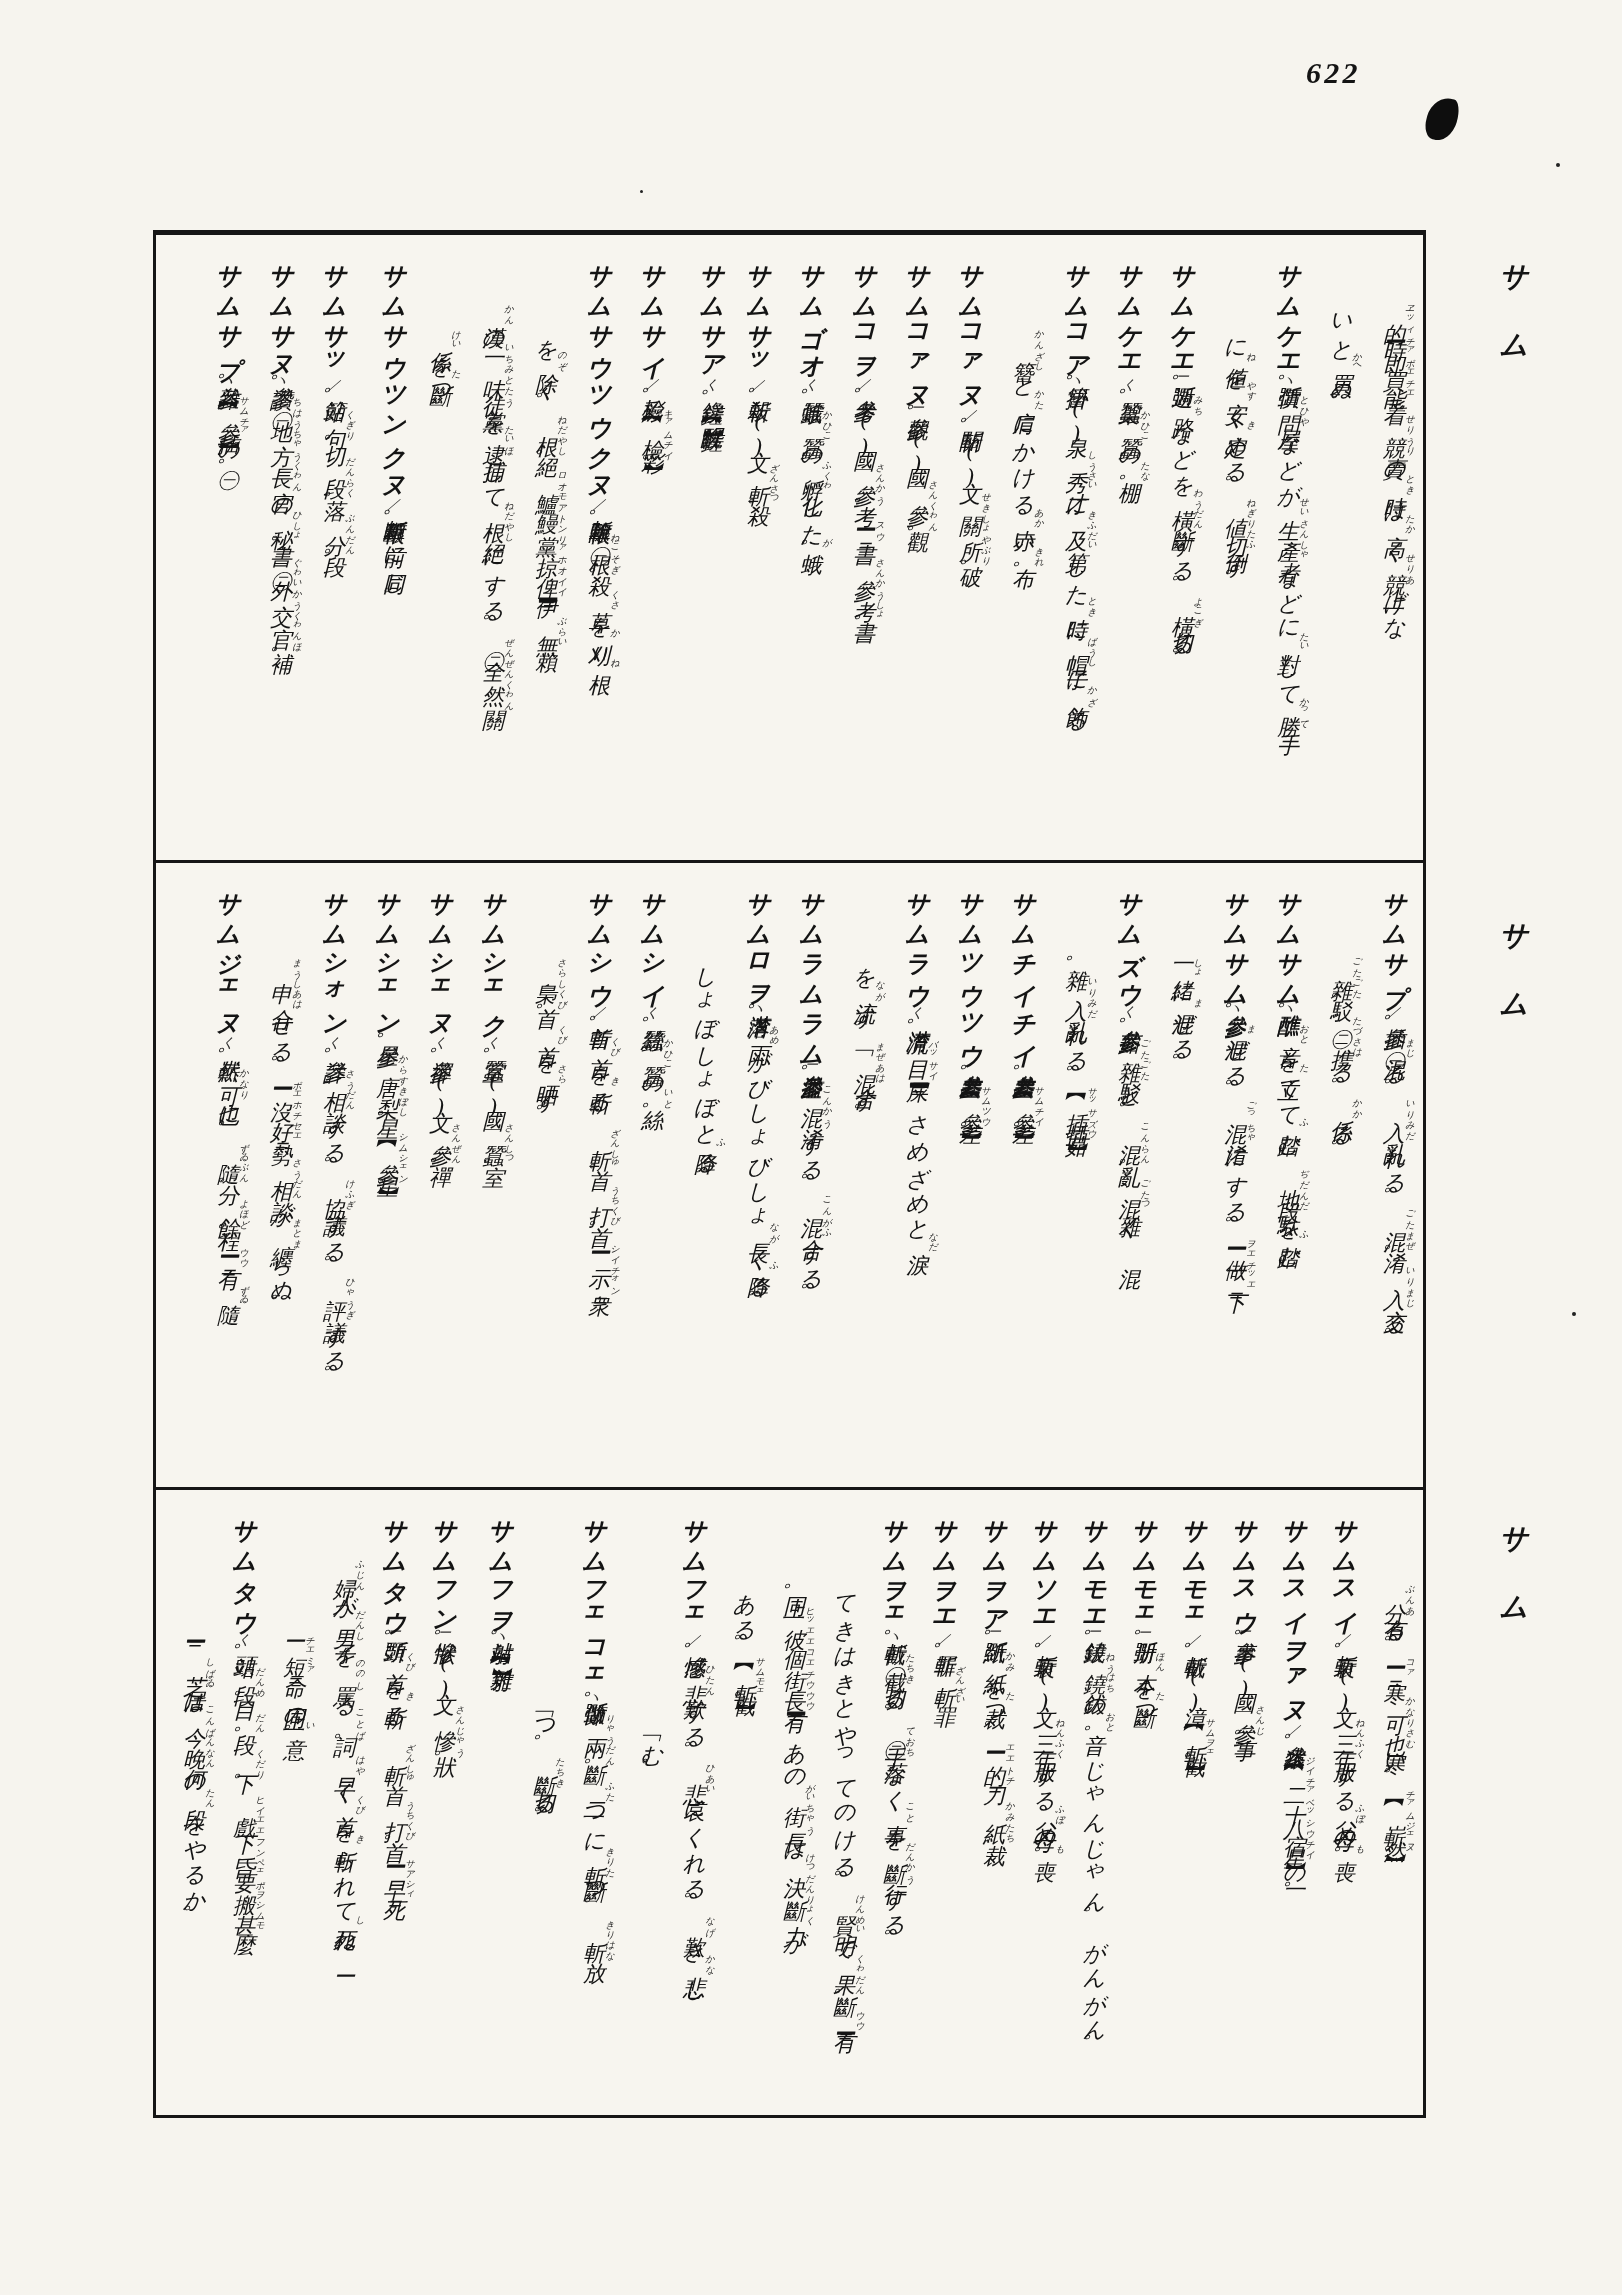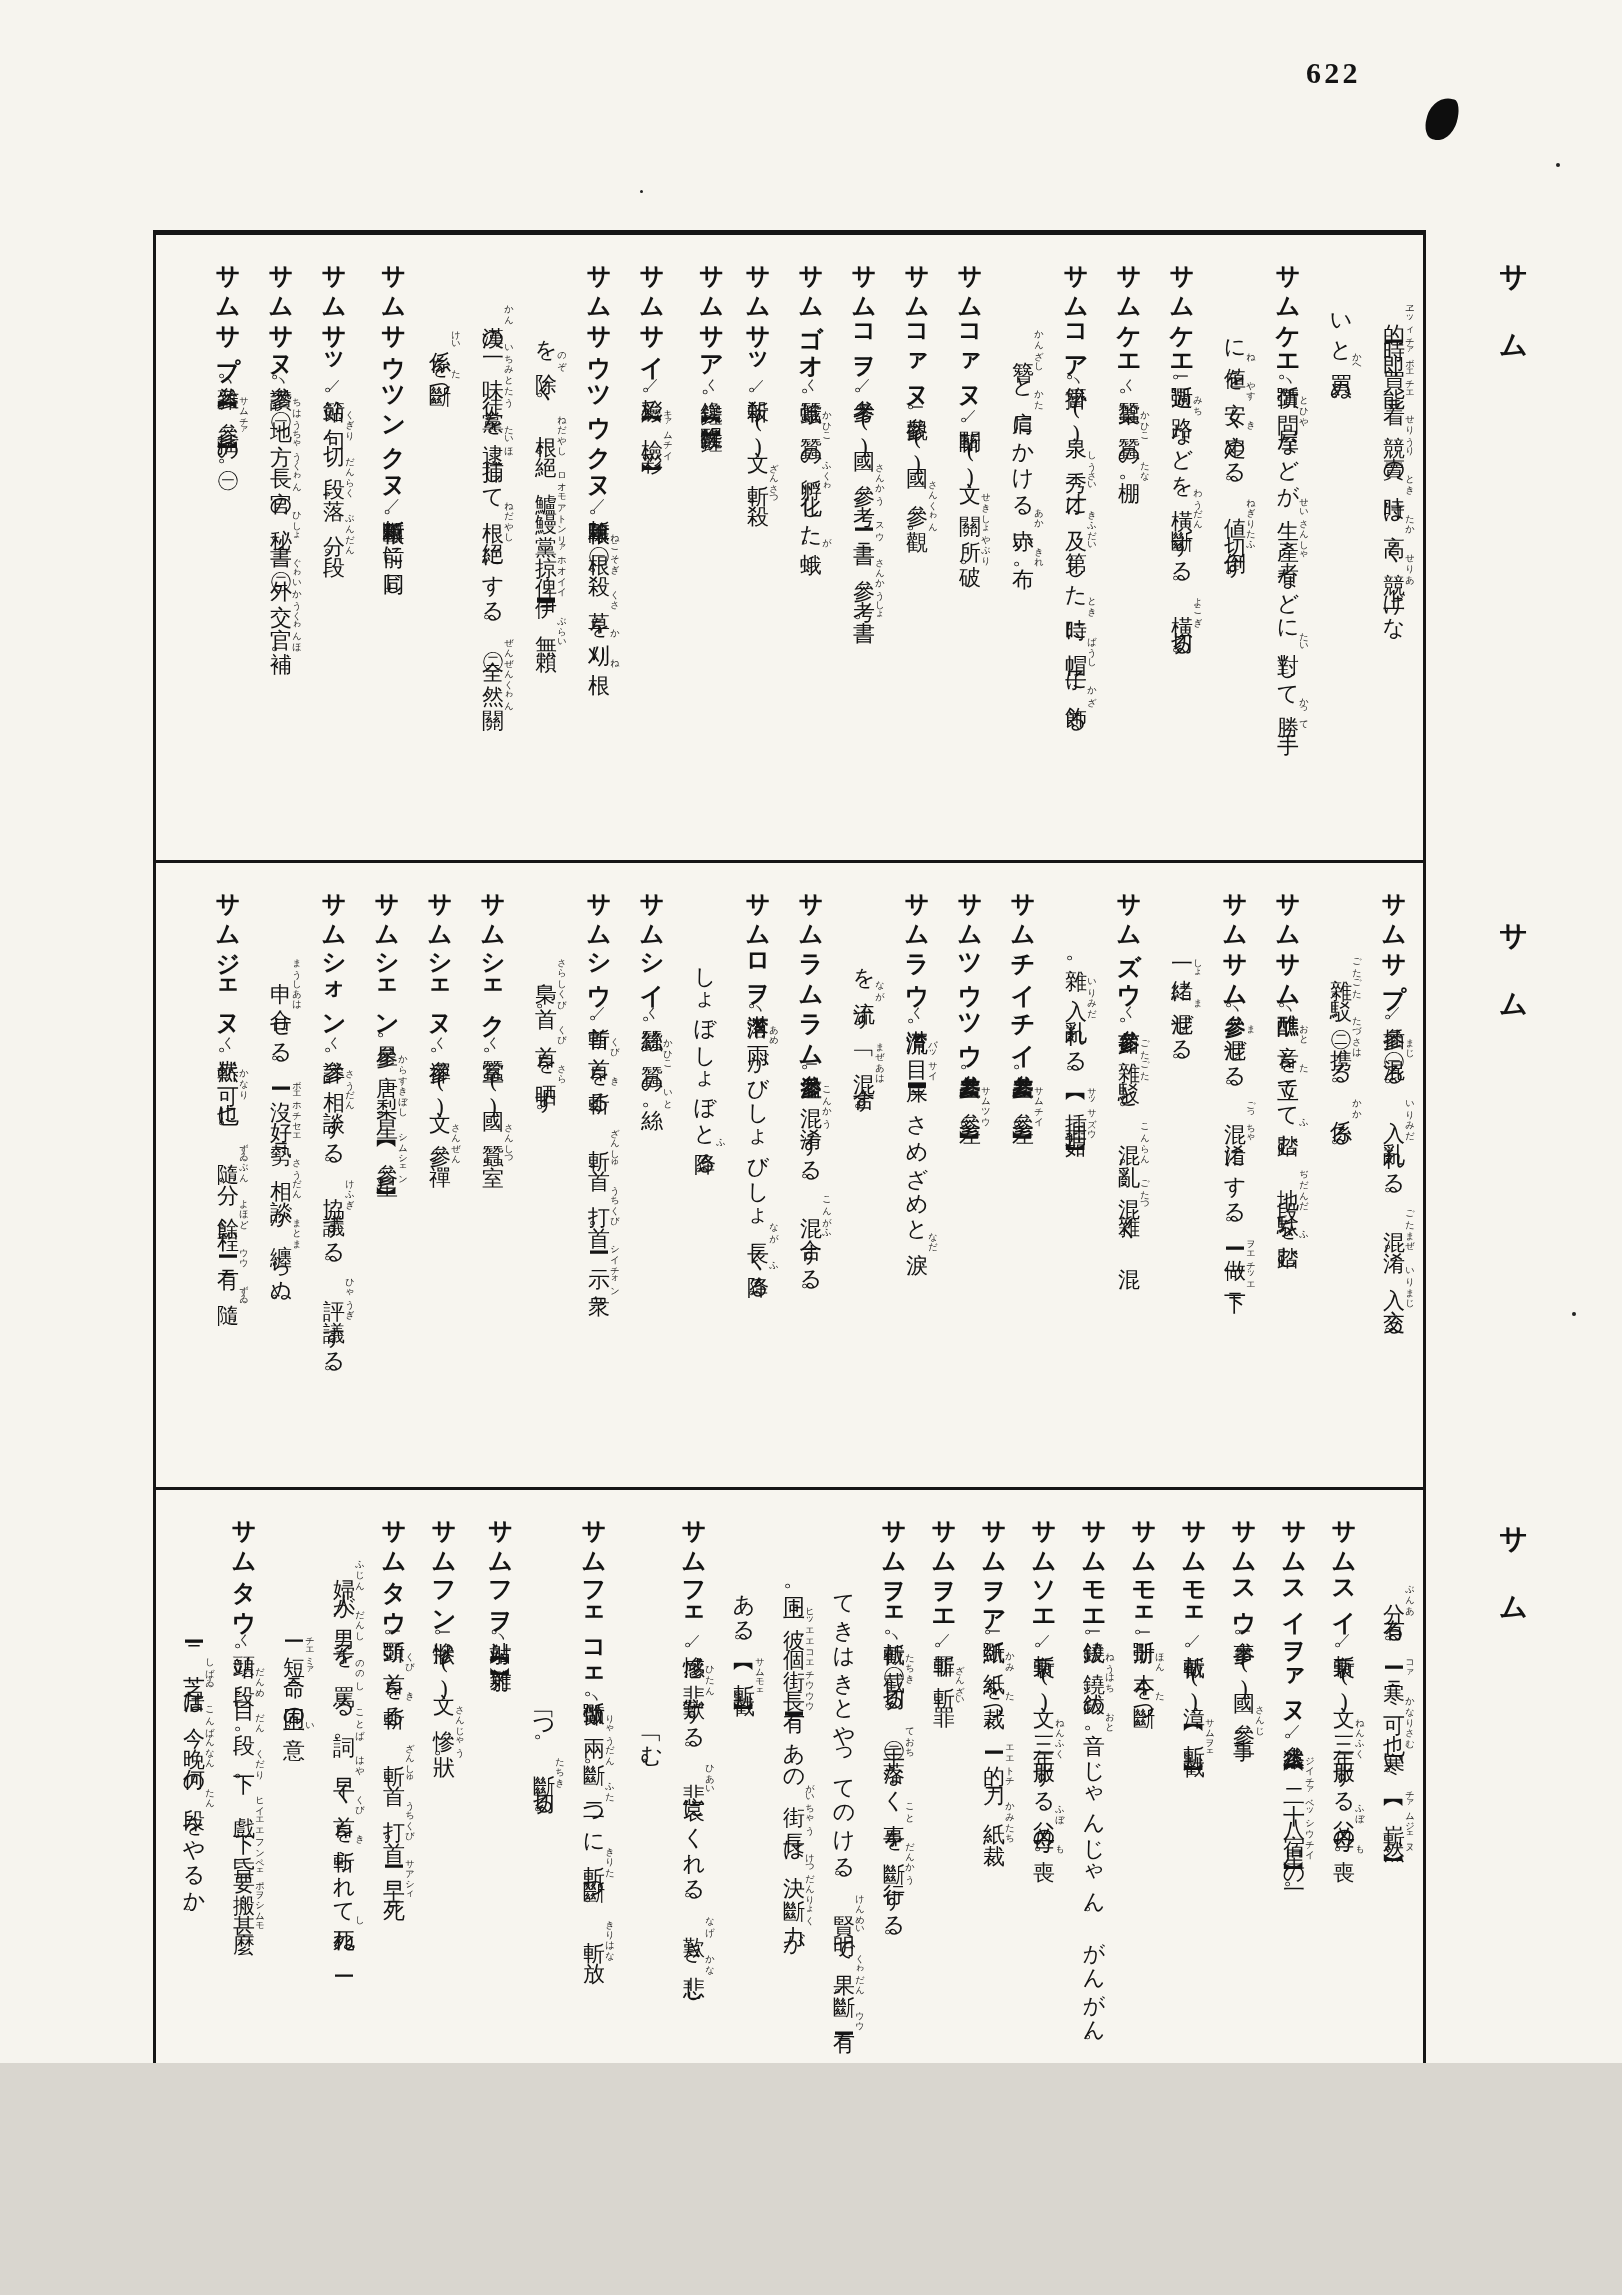--- a/index.html
+++ b/index.html
@@ -1,22 +1,23 @@
 <!DOCTYPE html>
 <html style="font-size:8.7px"><head>
 <meta charset="utf-8">
 <style>
   html,body{margin:0;padding:0;background:#d9d6cf;}
   .page{
     position:relative;
-    width:1623px;height:2063px;
+    width:1623px;height:2295px;
     background:#f6f4ee;
     font-family:"DejaVu Serif","Liberation Serif",serif;
     color:#141414;
     overflow:hidden;
+    font-style:italic;
   }
   .pageno{
     position:absolute;left:1306px;top:56px;
     font-family:"Liberation Serif",serif;
     font-weight:bold;font-size:30px;letter-spacing:3.3px;
   }
   .blot{
     position:absolute;left:1427px;top:97px;width:30px;height:44px;
     background:#0e0e0e;
     border-radius:70% 30% 60% 40%/55% 50% 55% 45%;

